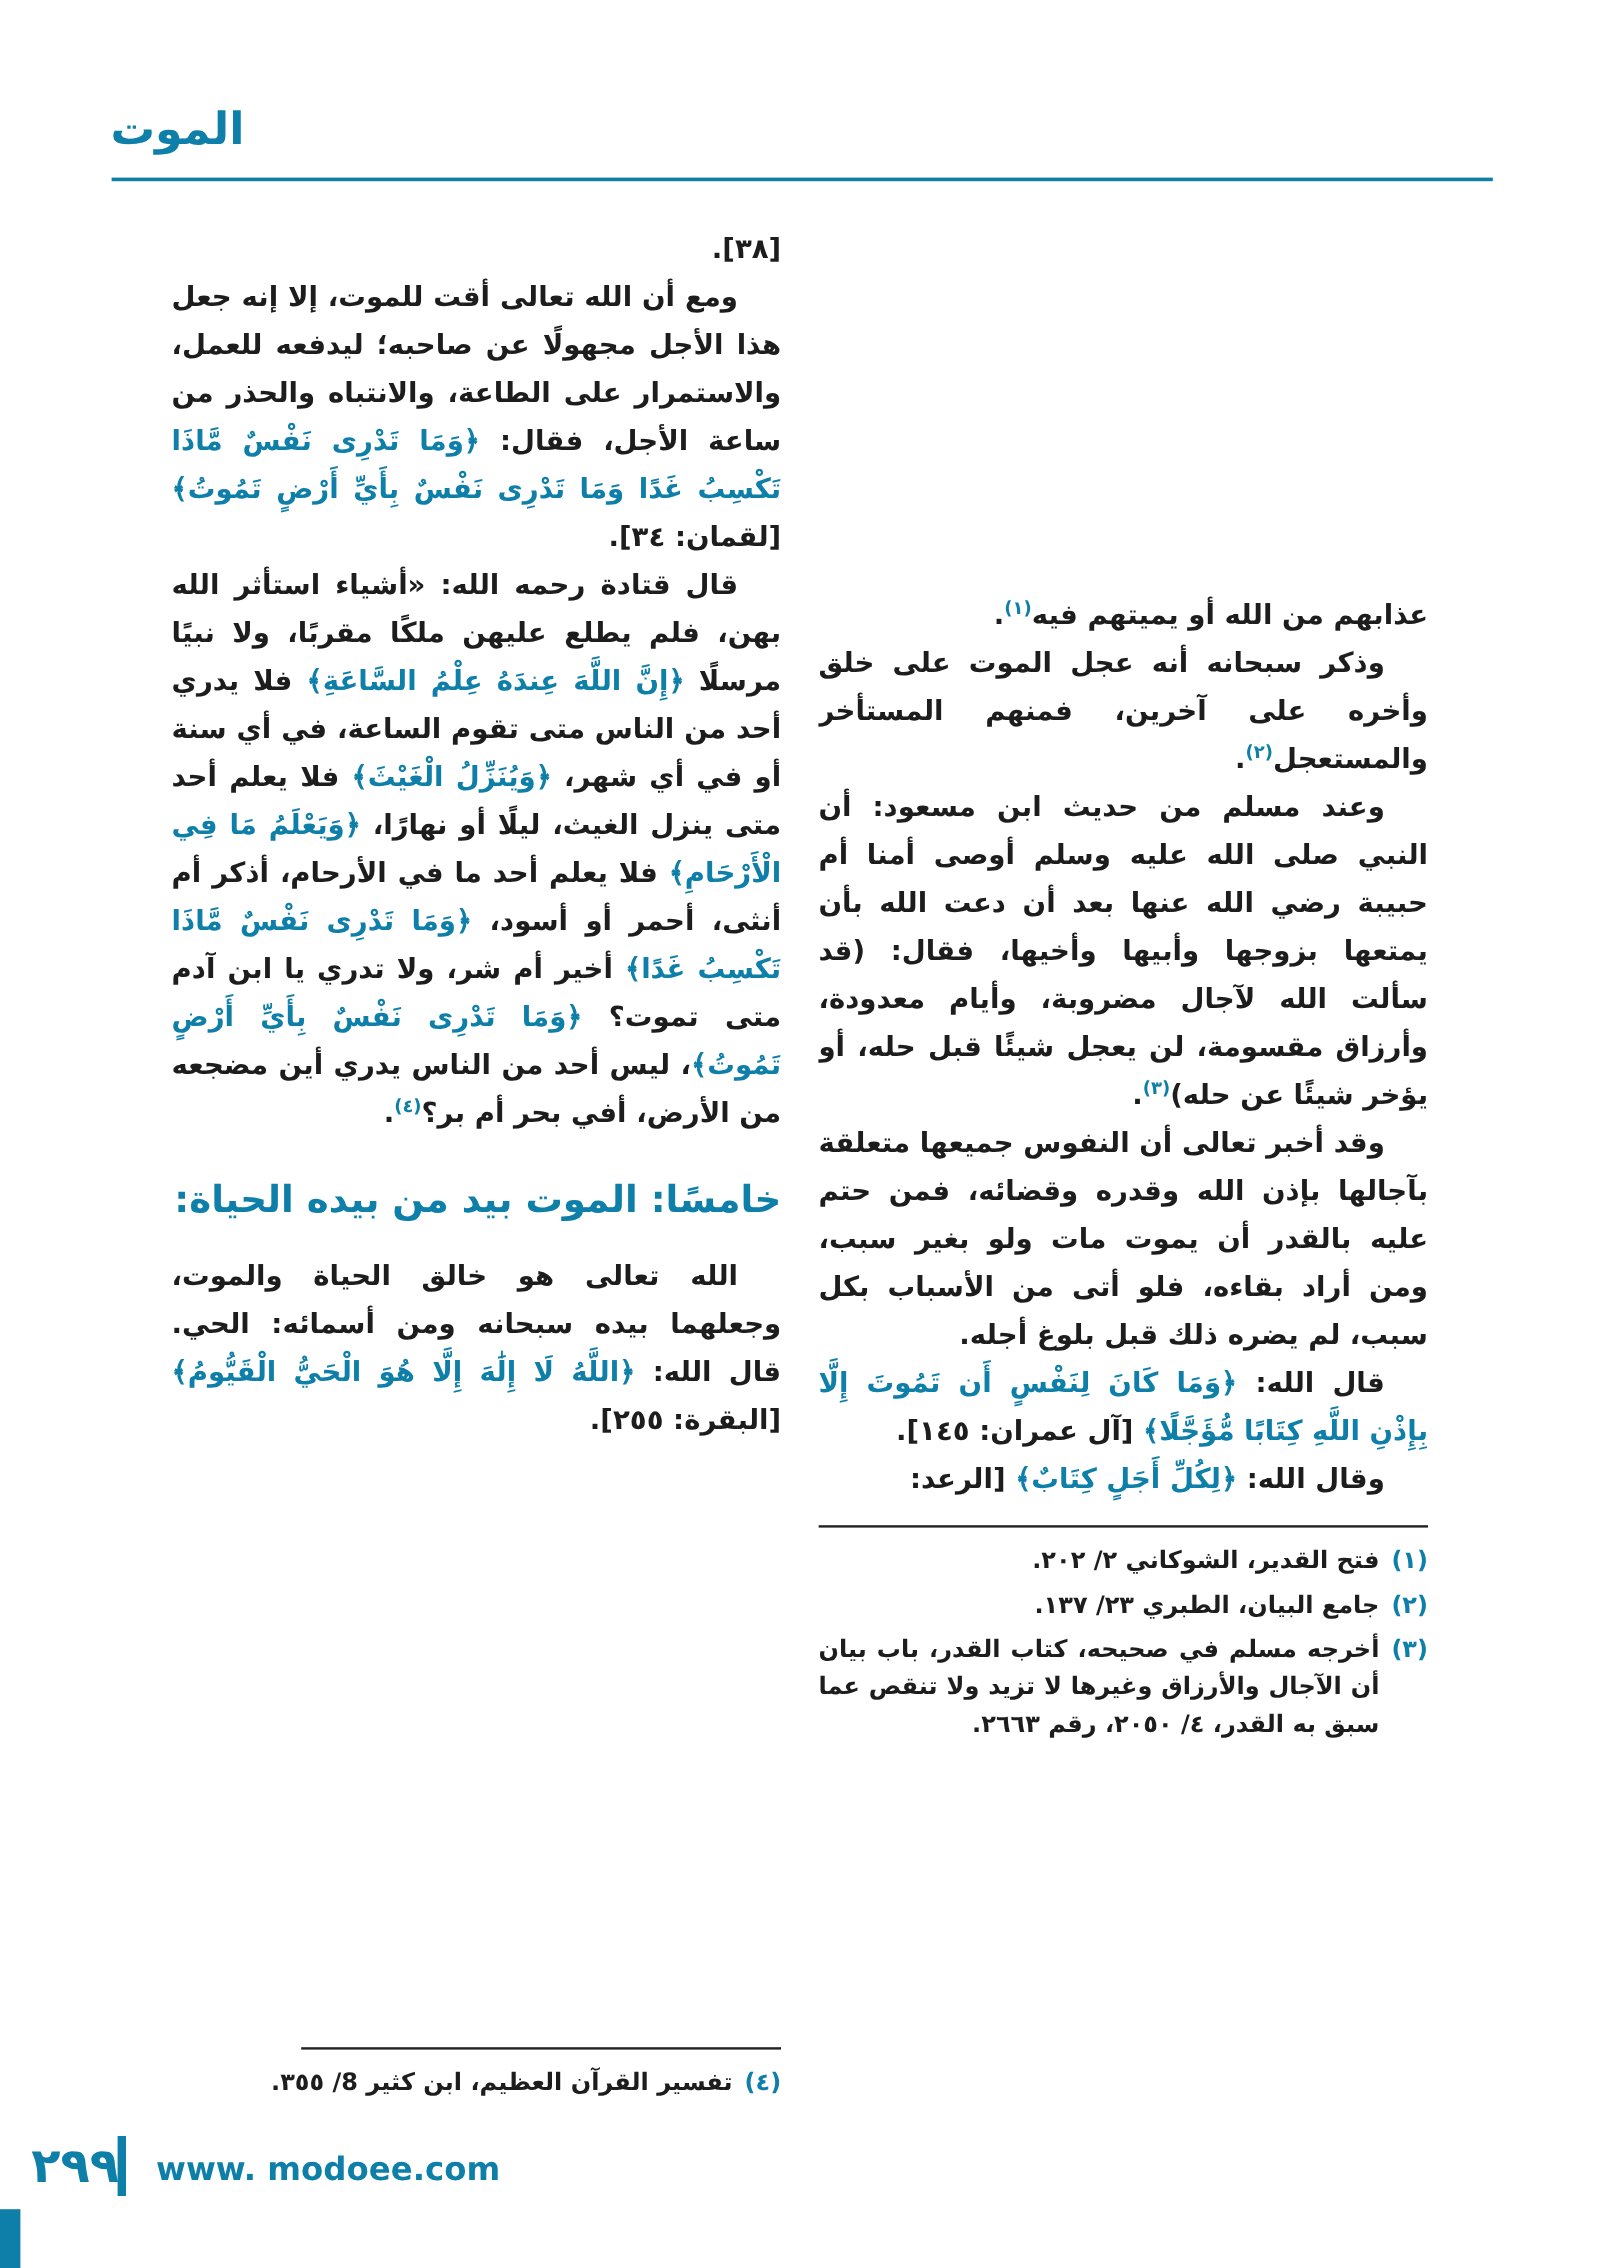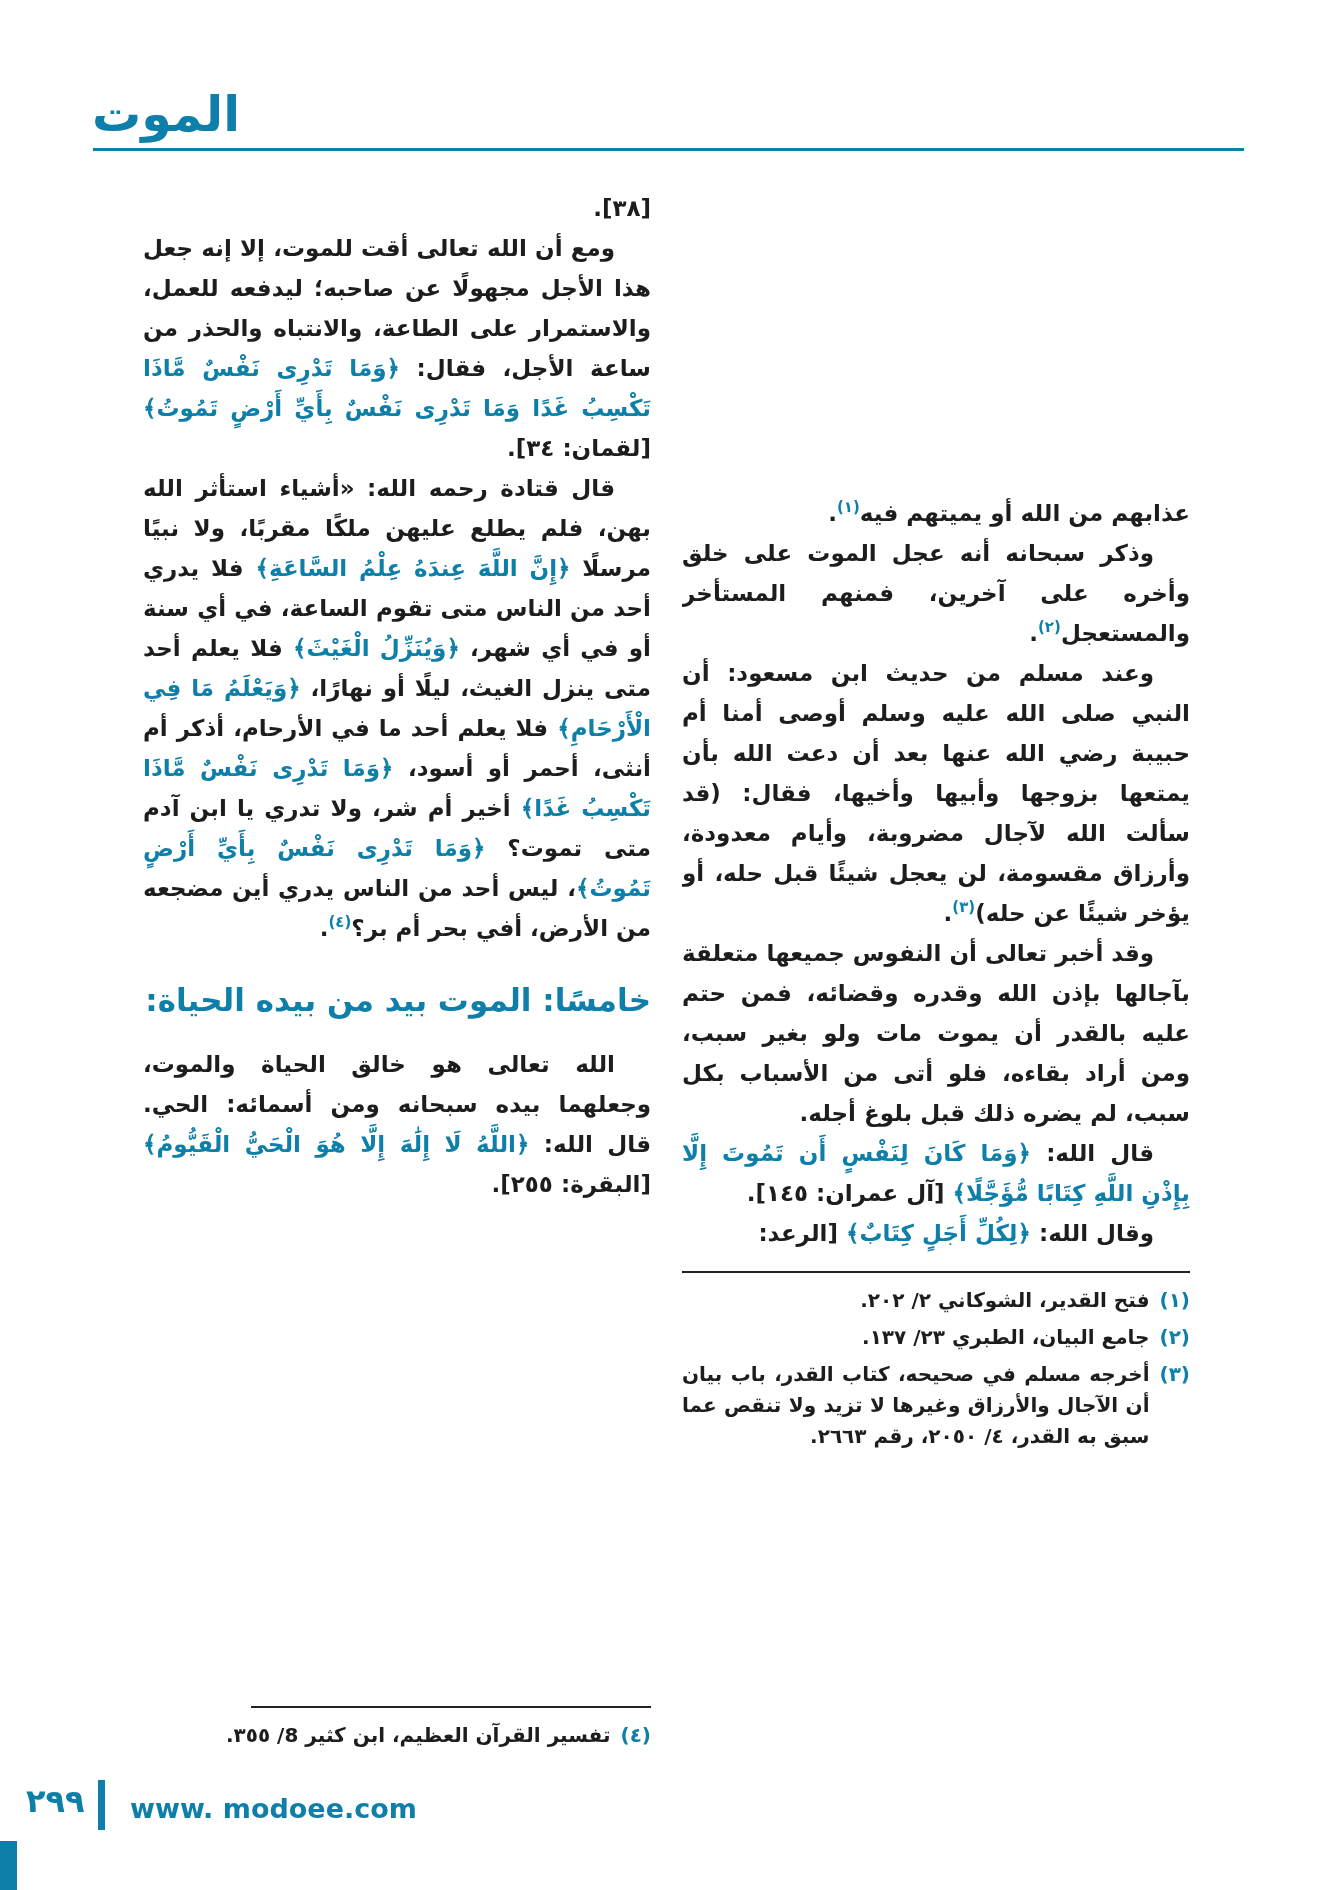--- a/index.html
+++ b/index.html
@@ -9,21 +9,21 @@
     background:#ffffff;
     font-family:"DejaVu Sans", sans-serif;
     color:var(--ink,#1d1d1d);
     overflow:hidden;
   }
   .page { position:absolute; inset:0; direction:rtl; }
 
   
   .header-title{
     position:absolute; left:92px; top:86px;
-    font-size:49px; font-weight:700;
+    font-size:37px; font-weight:700;
     color:var(--accent,#0e7fa8);
     direction:rtl;
   }
   .header-rule{
     position:absolute; left:93px; top:148px;
     width:1151px; height:3px;
     background:var(--accent,#0e7fa8);
   }
 
   
@@ -67,21 +67,21 @@
     font-size:20px; line-height:1.55; font-weight:700;
     text-align:justify; text-align-last:start;
     margin-bottom:6px;
   }
   .fn-marker{ color:var(--accent,#0e7fa8); white-space:nowrap; }
   .fn-text{ flex:1; color:var(--ink,#1d1d1d); }
 
   
   .page-number{
     position:absolute; left:26px; top:1782px;
-    font-size:32px; font-weight:700;
+    font-size:40px; font-weight:700;
     color:var(--accent,#0e7fa8); direction:ltr;
   }
   .footer-bar{
     position:absolute; left:98px; top:1780px;
     width:7px; height:50px;
     background:var(--accent,#0e7fa8);
   }
   .website{
     position:absolute; left:130px; top:1793px;
     font-size:27px; font-weight:700;

